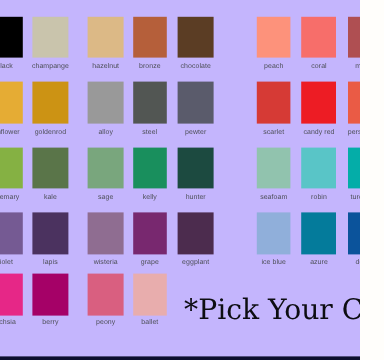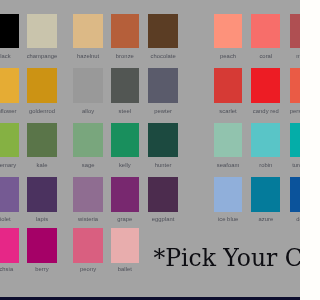--- a/index.html
+++ b/index.html
@@ -11,21 +11,21 @@
   .label{position:absolute;left:50%;transform:translateX(-50%);
          white-space:nowrap;color:#4d4f58;font-size:5.8px;letter-spacing:0.05px;
          line-height:6px;-webkit-font-smoothing:antialiased;transform:translateX(-50%) translateZ(0);}
   .headline{position:absolute;font-family:"DejaVu Serif",serif;
             color:#0d0d12;white-space:nowrap;}
   .footbar{position:absolute;left:0;width:300px;background:#0b0d2b;}
 </style>
 </head>
 <body>
 
-<div class="stage" style="background: #a3a3a3; padding-left: 12px;">
+<div class="stage" style="background: #c4b5fd; padding-left: 12px;">
   <div id="left-grid">
       <div class="swatch" style="left: -11.2px; top: 14.3px; width: 30px; height: 34.2px;">
         <div class="chip" style="background: rgb(0, 0, 0);"></div>
         <div class="label" style="top: 38.6px; color: rgb(77, 79, 88);">black</div>
       </div>
       <div class="swatch" style="left: 27px; top: 14.3px; width: 30px; height: 34.2px;">
         <div class="chip" style="background: rgb(201, 196, 172);"></div>
         <div class="label" style="top: 38.6px; color: rgb(77, 79, 88);">champange</div>
       </div>
       <div class="swatch" style="left: 73.3px; top: 14.3px; width: 29.6px; height: 34.2px;">

